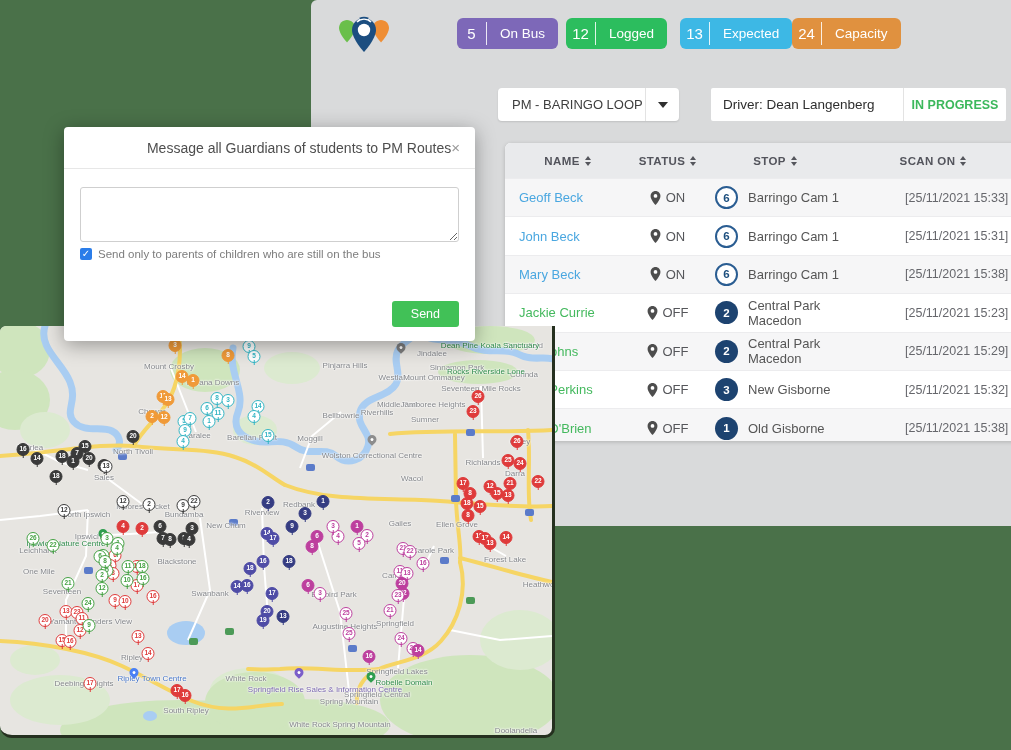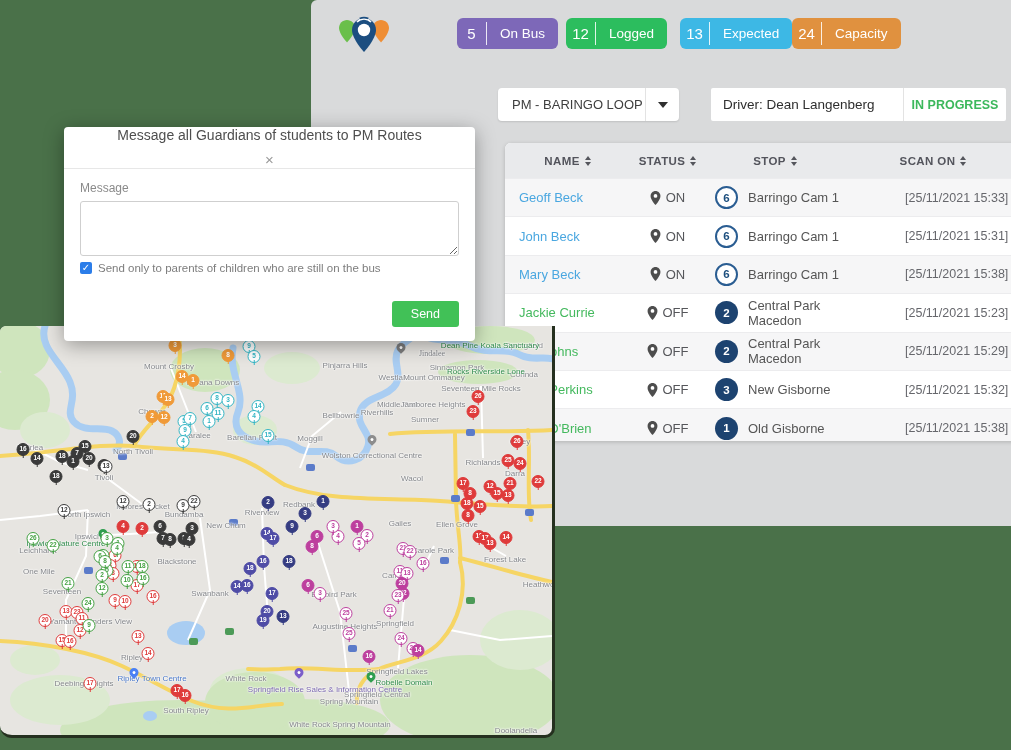--- a/index.html
+++ b/index.html
@@ -67,21 +67,21 @@
   .pin span{font-size:6.5px;font-weight:bold;line-height:1;}
   .pin::after{content:'';position:absolute;top:9px;left:50%;transform:translateX(-50%);
               width:1.5px;height:5px;background:currentColor;}
   .poipin{position:absolute;width:9px;height:9px;border-radius:50% 50% 50% 0;
           transform:translate(-50%,-100%) rotate(-45deg);z-index:2;}
   .poipin::after{content:'';position:absolute;left:3px;top:3px;width:3px;height:3px;border-radius:50%;background:#fff;}
   
   .modal{position:absolute;left:64px;top:127px;width:411px;height:214px;background:#fff;
          border-radius:4px;box-shadow:0 4px 20px rgba(0,0,0,.35);z-index:5;}
   .mhead{height:41px;border-bottom:1px solid #e7e7e7;display:flex;align-items:center;
-         justify-content:space-between;padding:0 15px;flex-direction:column;}
+         justify-content:flex-end;padding:0 15px;}
   .mtitle{font-size:14px;color:#4e4e4e;}
   .mx{color:#9a9a9a;font-size:15px;cursor:pointer;}
   .mbody{padding:12px 16px 0;}
   .mlab{font-size:12px;color:#8a8a8a;}
   .mta{display:block;width:100%;box-sizing:border-box;height:55px;margin-top:6px;border:1px solid #cfcfcf;
        border-radius:3px;resize:vertical;outline:none;font-family:"Liberation Sans",sans-serif;}
   .cbrow{display:flex;align-items:center;gap:6px;margin-top:6px;}
   .cb{width:12px;height:12px;background:#2b7de9;border-radius:2px;color:#fff;font-size:10px;
       line-height:12px;text-align:center;cursor:pointer;flex:none;}
   .cbl{font-size:11.5px;color:#7d7d7d;}
@@ -353,21 +353,21 @@
       <rect x="189" y="638" width="9" height="7" rx="2"></rect>
         <rect x="225" y="628" width="9" height="7" rx="2"></rect>
       <rect x="466" y="597" width="9" height="7" rx="2"></rect>
     </g>
   </svg>
   <div id="maplabels">
       <div class="mlabel" style="left: 169px; top: 40px;">Mount Crosby</div>
       <div class="mlabel" style="left: 213px; top: 56px;">Karana Downs</div>
       <div class="mlabel" style="left: 30px; top: 121px;">Muirlea</div>
       <div class="mlabel" style="left: 133px; top: 125px;">North Tivoli</div>
-      <div class="mlabel" style="left: 104px; top: 151px;">Tivoli</div>
+      <div class="mlabel" style="left: 104px; top: 151px;">Sales</div>
       <div class="mlabel" style="left: 152px; top: 85px;">Chuwar</div>
       <div class="mlabel" style="left: 197px; top: 109px;">Karalee</div>
       <div class="mlabel" style="left: 252px; top: 111px;">Barellan Point</div>
       <div class="mlabel" style="left: 143px; top: 180px;">Moores Pocket</div>
       <div class="mlabel" style="left: 86px; top: 188px;">North Ipswich</div>
       <div class="mlabel" style="left: 184px; top: 188px;">Bundamba</div>
       <div class="mlabel" style="left: 226px; top: 199px;">New Chum</div>
       <div class="mlabel" style="left: 262px; top: 186px;">Riverview</div>
       <div class="mlabel" style="left: 299px; top: 178px;">Redbank</div>
       <div class="mlabel" style="left: 345px; top: 39px;">Pinjarra Hills</div>
@@ -379,21 +379,21 @@
       <div class="mlabel" style="left: 377px; top: 86px;">Riverhills</div>
       <div class="mlabel" style="left: 425px; top: 93px;">Sumner</div>
       <div class="mlabel" style="left: 341px; top: 89px;">Bellbowrie</div>
       <div class="mlabel" style="left: 310px; top: 112px;">Moggill</div>
       <div class="mlabel" style="left: 372px; top: 129px;">Wolston Correctional Centre</div>
       <div class="mlabel" style="left: 412px; top: 152px;">Wacol</div>
       <div class="mlabel" style="left: 483px; top: 136px;">Richlands</div>
       <div class="mlabel" style="left: 515px; top: 147px;">Darra</div>
       <div class="mlabel" style="left: 520px; top: 115px;">Oxley</div>
       <div class="mlabel" style="left: 524px; top: 48px;">Corinda</div>
-      <div class="mlabel" style="left: 432px; top: 27px; font-family: Liberation Serif, serif;">Jindalee</div>
+      <div class="mlabel" style="left: 432px; top: 27px;">Jindalee</div>
       <div class="mlabel" style="left: 457px; top: 41px;">Sinnamon Park</div>
       <div class="mlabel" style="left: 524px; top: 19px;">Springfield</div>
       <div class="mlabel" style="left: 400px; top: 197px;">Gailes</div>
       <div class="mlabel" style="left: 457px; top: 198px;">Ellen Grove</div>
       <div class="mlabel" style="left: 88px; top: 210px;">Ipswich</div>
       <div class="mlabel" style="left: 38px; top: 224px;">Leichhardt</div>
       <div class="mlabel" style="left: 39px; top: 245px;">One Mile</div>
       <div class="mlabel" style="left: 62px; top: 265px;">Seventeen</div>
       <div class="mlabel" style="left: 65px; top: 295px;">Yamanto</div>
       <div class="mlabel" style="left: 108px; top: 295px;">Flinders View</div>
@@ -858,21 +858,20 @@
     </div>
 
 </div>
 
 <div class="modal">
   <div class="mhead">
     <span class="mtitle">Message all Guardians of students to PM Routes</span>
     <span class="mx">×</span>
   </div>
   <div class="mbody">
-    <div class="mlab">Message</div>
     <textarea class="mta" value="" style=""></textarea>
     <div class="cbrow">
       <span class="cb">✓</span>
       <span class="cbl">Send only to parents of children who are still on the bus</span>
     </div>
   </div>
   <div class="mfoot">
     <button class="send">Send</button>
   </div>
 </div>

